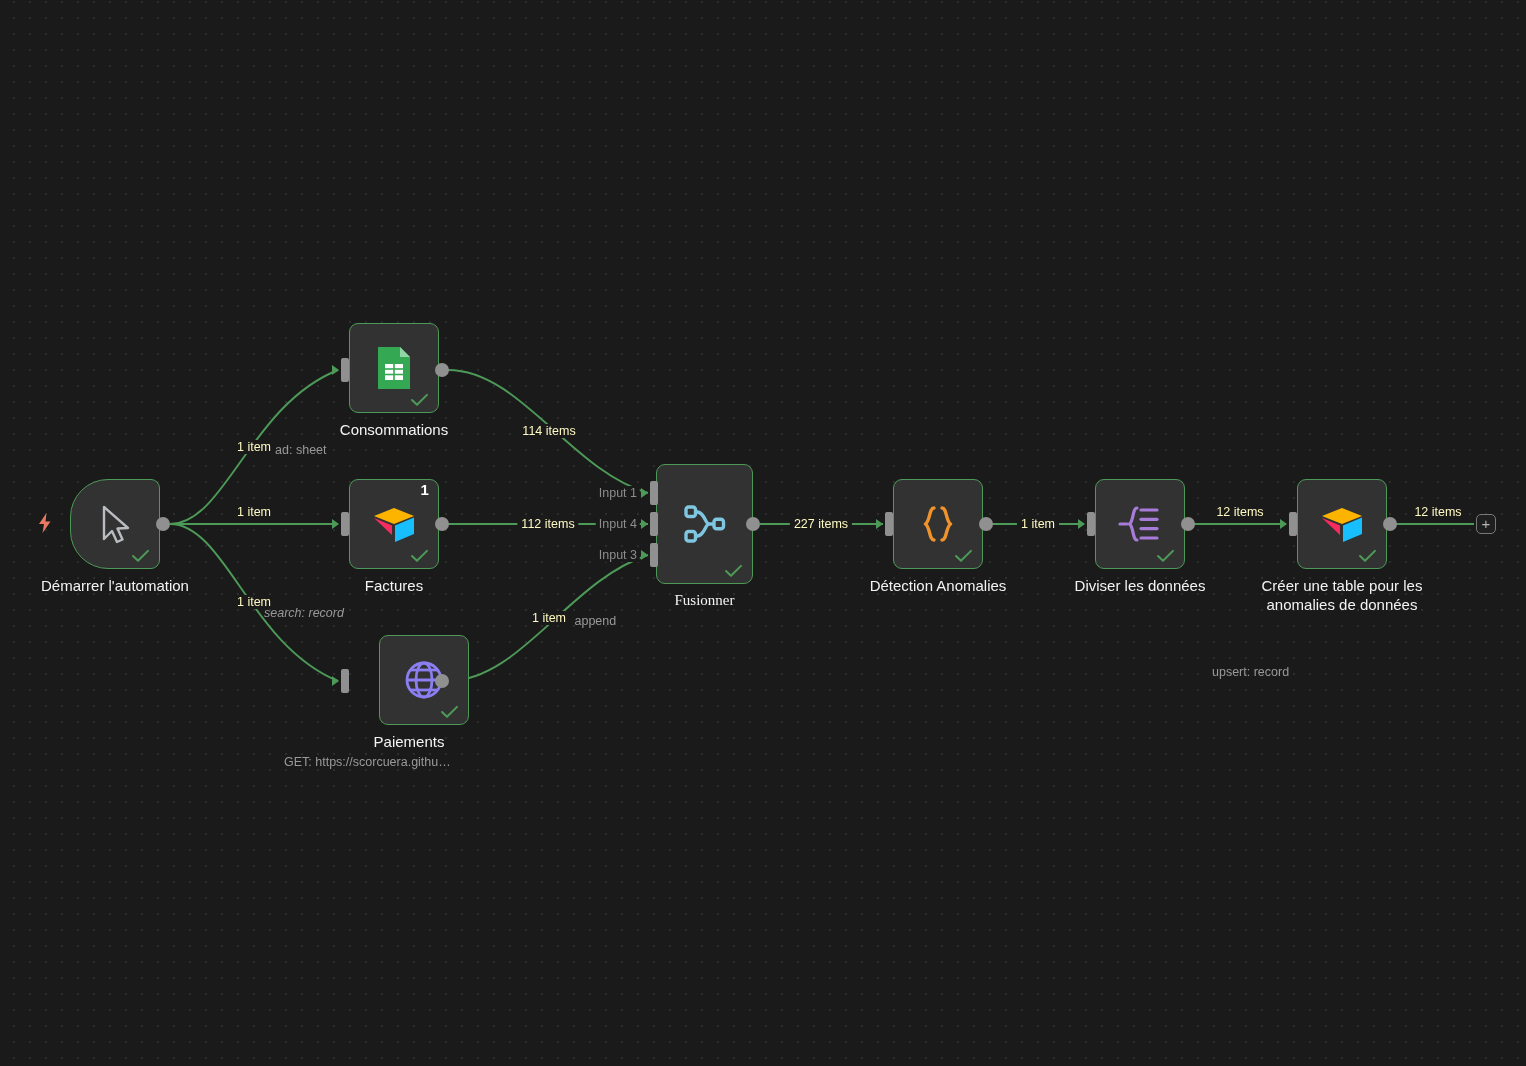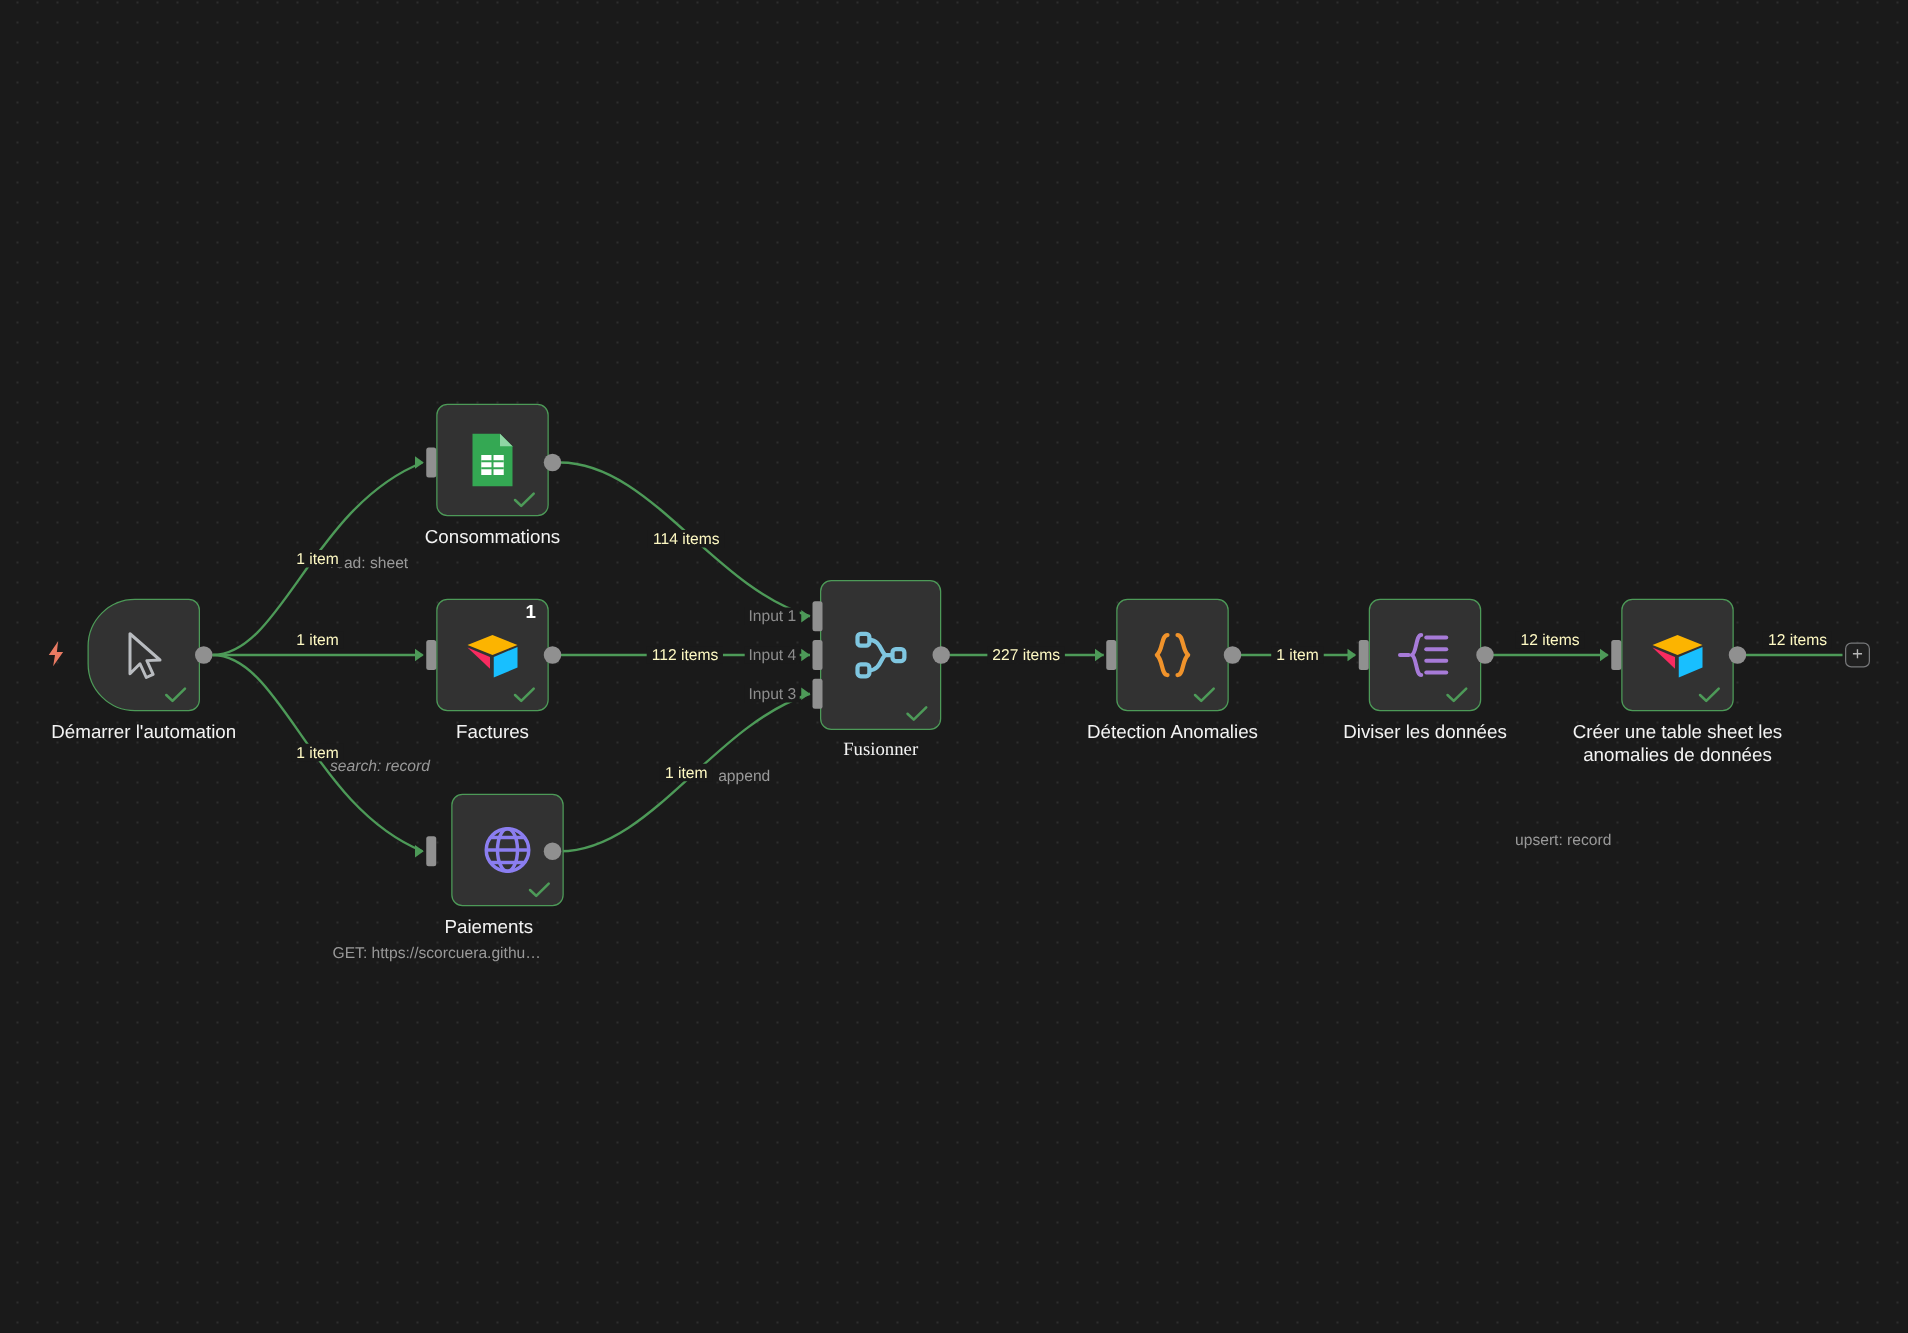--- a/index.html
+++ b/index.html
@@ -256,21 +256,21 @@
         <path d="M2,7.5 L7.3,12.6 L18,2" fill="none" stroke="#4d9a58" stroke-width="2.2" stroke-linecap="round" stroke-linejoin="round"></path>
       </svg>
     </div>
     <div class="node-label" style="top:97px;">Factures</div>
     <div class="node-sub" style="top:127px;font-style:italic;">search: record</div>
   </div>
   <div class="port-in" style="left:341px; top:512px;"></div>
   <div class="port-in-arrow" style="left:332px; top:518.5px;"></div>
   <div class="port-out" style="left:435px; top:517px;"></div>
 
-  <div class="node" style="left:331px; top:635px; width:90px;padding-left:30px;">
+  <div class="node" style="left:349px; top:635px; width:90px;padding-left:30px;">
     <div class="node-box" style="width:90px; height:90px;">
       <svg class="node-icon" width="44" height="44" viewBox="0 0 44 44">
         <g fill="none" stroke="#8b7ef0" stroke-width="2.8">
           <circle cx="22" cy="22" r="17"></circle>
           <ellipse cx="22" cy="22" rx="8" ry="17"></ellipse>
           <line x1="5" y1="22" x2="39" y2="22"></line>
           <line x1="8.5" y1="12" x2="35.5" y2="12"></line>
           <line x1="8.5" y1="32" x2="35.5" y2="32"></line>
         </g>
       </svg>
@@ -359,21 +359,21 @@
     <div class="node-box" style="width:90px; height:90px;">
       <svg class="node-icon" width="46" height="40" viewBox="0 0 46 40">
         <path d="M23,4 L43,12 L23,20 L3,12 Z" fill="#fcb400"></path>
         <path d="M24,21.5 L43,13.5 L43,30 L24,38 Z" fill="#18bfff"></path>
         <path d="M3,14 L21,21.5 L21,31 Z" fill="#f82b60"></path>
       </svg>
       <svg class="check" viewBox="0 0 20 15">
         <path d="M2,7.5 L7.3,12.6 L18,2" fill="none" stroke="#4d9a58" stroke-width="2.2" stroke-linecap="round" stroke-linejoin="round"></path>
       </svg>
     </div>
-    <div class="node-label" style="top:97px; width:230px;">Créer une table sheet les
+    <div class="node-label" style="top:97px; width:230px;">Créer une table pour les
 anomalies de données</div>
     <div class="node-sub" style="top:140px;margin-top:46px;">upsert: record</div>
   </div>
   <div class="port-in" style="left:1289px; top:512px;"></div>
   <div class="port-in-arrow" style="left:1280px; top:518.5px;"></div>
   <div class="port-out" style="left:1383px; top:517px;"></div>
 
   <div class="plus-btn" style="left:1476px; top:514px;">
     <span>+</span>
   </div>

